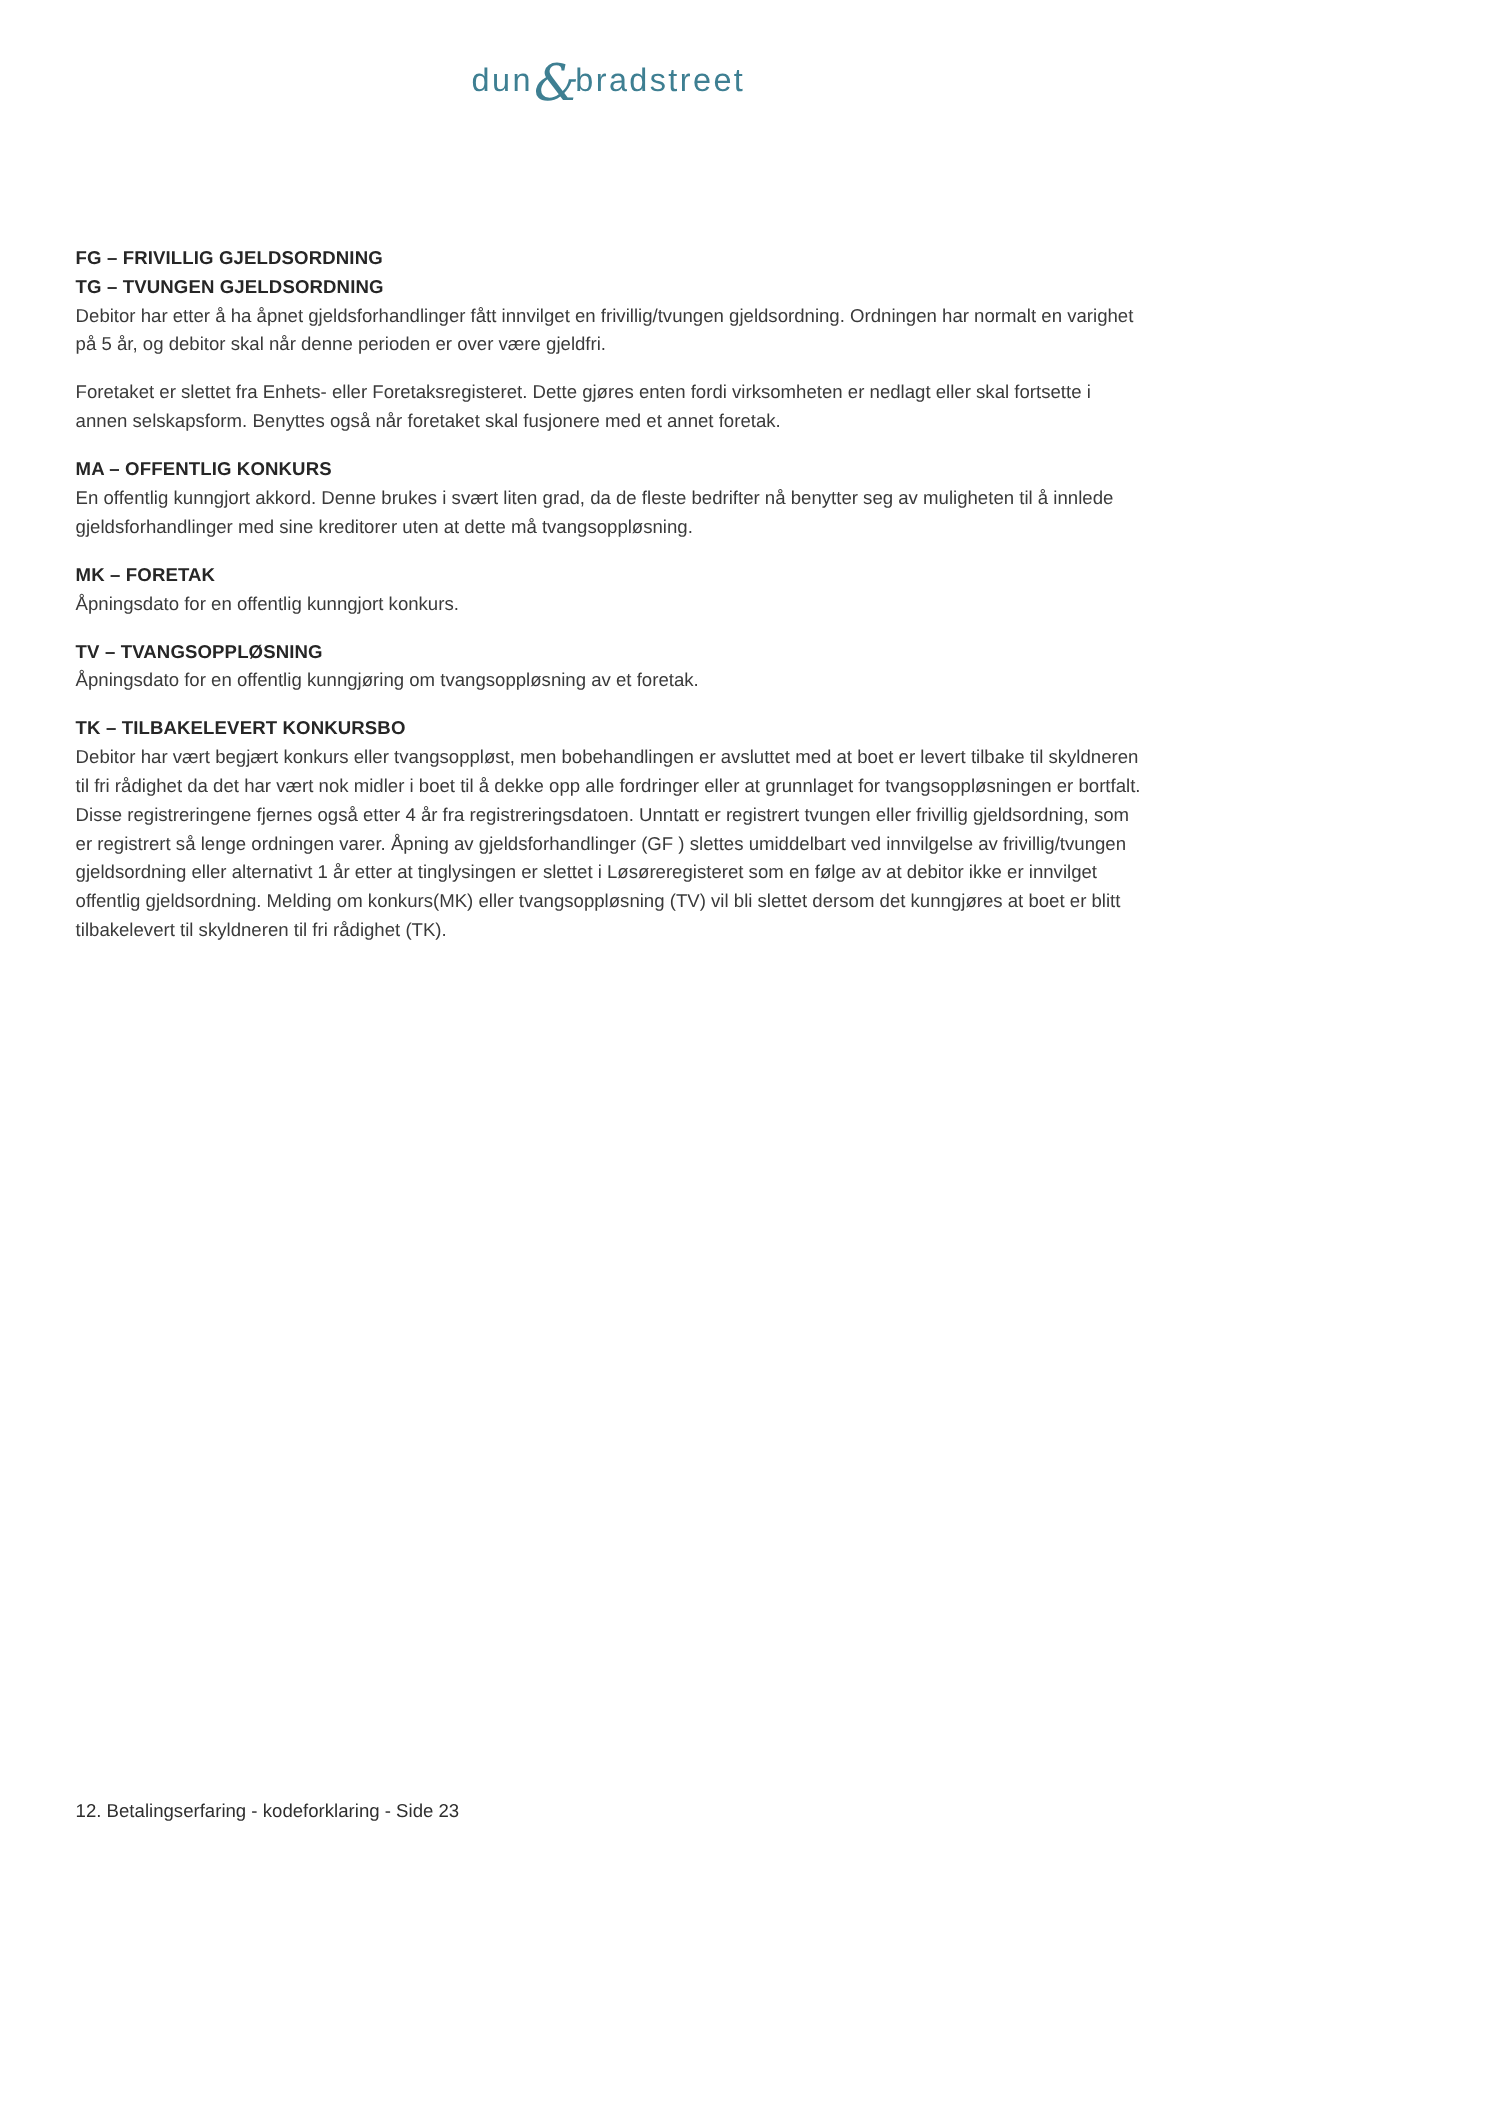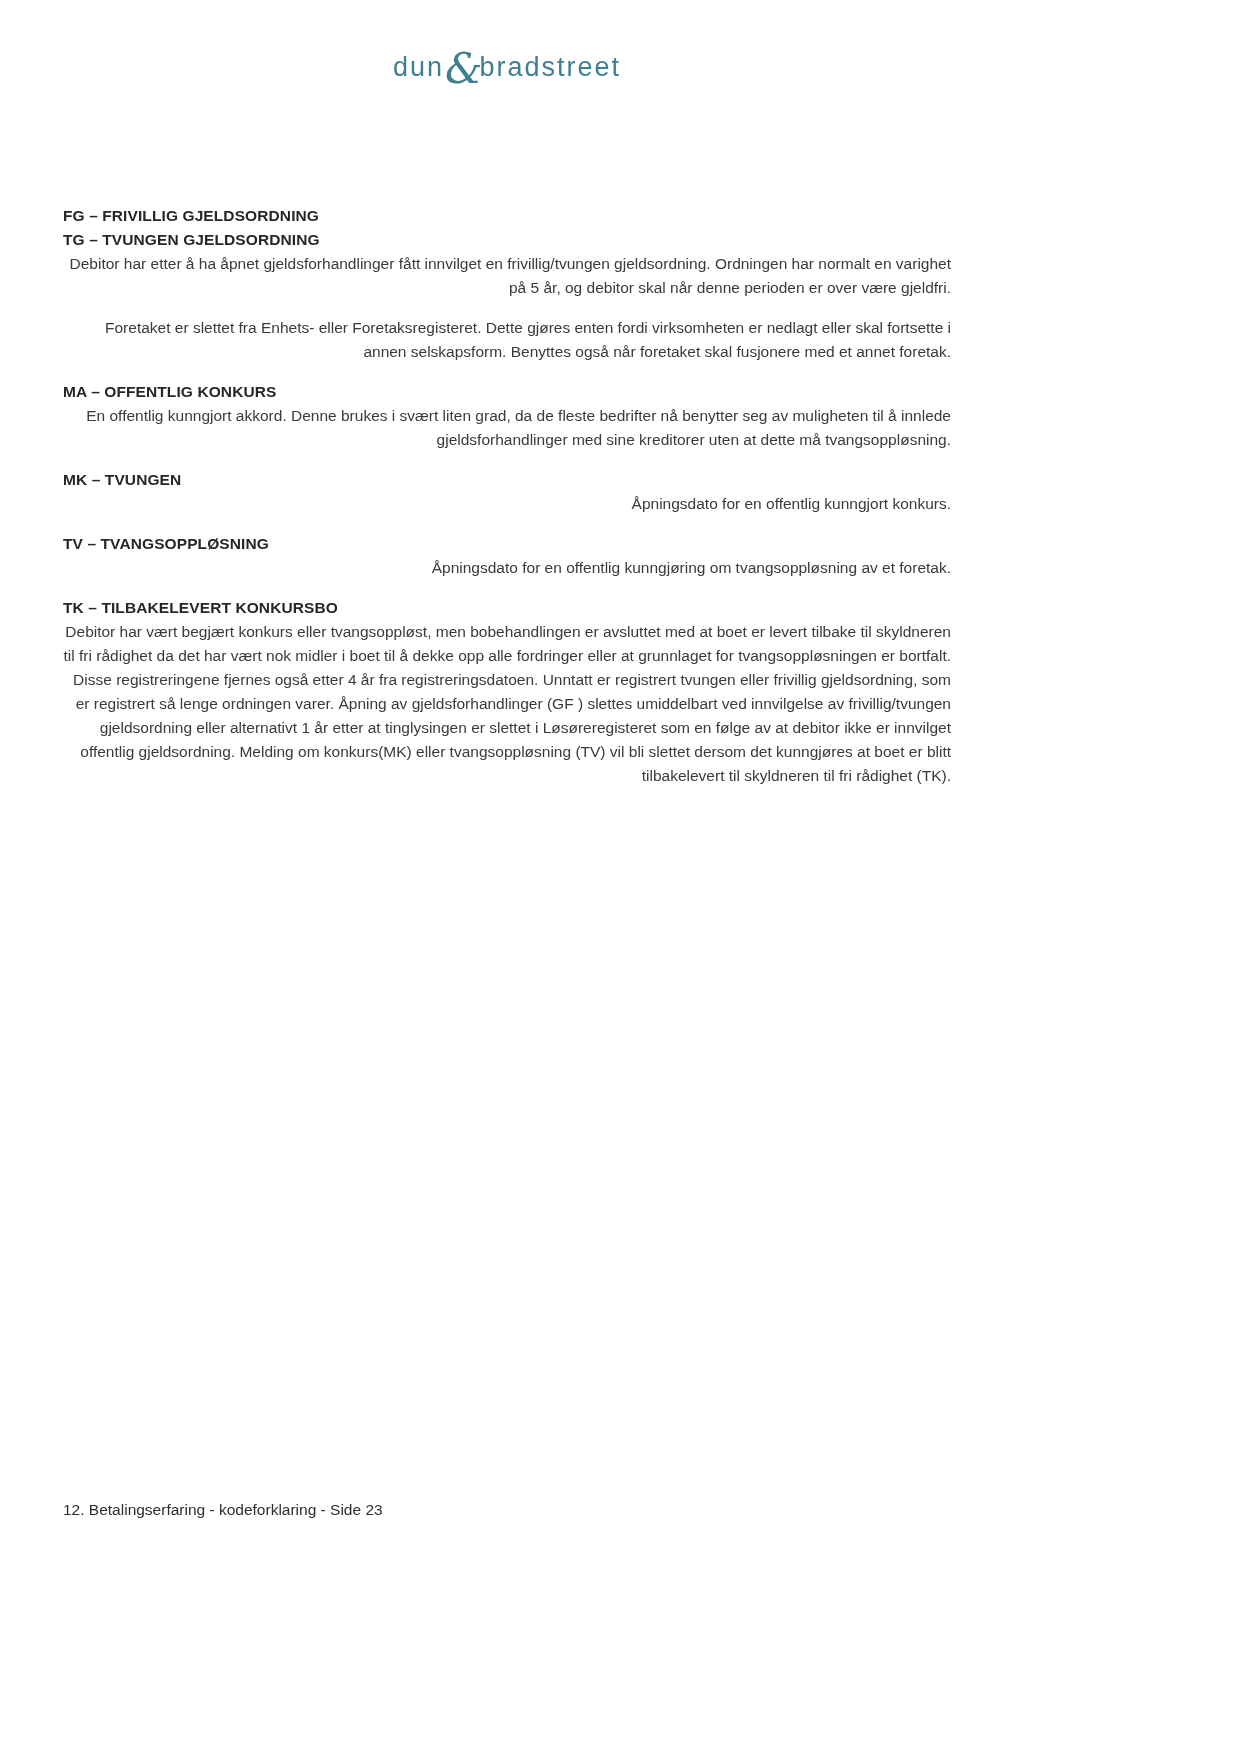--- a/index.html
+++ b/index.html
@@ -53,21 +53,20 @@
     line-height: 24px;
     color: #262626;
     letter-spacing: 0.1px;
   }
   .section p {
     margin: 0;
     font-size: 15.5px;
     font-weight: 400;
     line-height: 24px;
     color: #3a3a3a;
-    text-align: right;
   }
   .footer {
     position: absolute;
     top: 1498px;
     left: 63px;
     width: 888px;
     font-size: 15.5px;
     line-height: 24px;
     color: #2e2e2e;
   }
@@ -92,21 +91,21 @@
     <div class="section">
       <p>Foretaket er slettet fra Enhets- eller Foretaksregisteret. Dette gjøres enten fordi virksomheten er nedlagt eller skal fortsette i annen selskapsform. Benyttes også når foretaket skal fusjonere med et annet foretak.</p>
     </div>
 
     <div class="section">
       <h2>MA – OFFENTLIG KONKURS</h2>
       <p>En offentlig kunngjort akkord. Denne brukes i svært liten grad, da de fleste bedrifter nå benytter seg av muligheten til å innlede gjeldsforhandlinger med sine kreditorer uten at dette må tvangsoppløsning.</p>
     </div>
 
     <div class="section">
-      <h2>MK – TVUNGEN</h2>
+      <h2>MK – FORETAK</h2>
       <p>Åpningsdato for en offentlig kunngjort konkurs.</p>
     </div>
 
     <div class="section">
       <h2>TV – TVANGSOPPLØSNING</h2>
       <p>Åpningsdato for en offentlig kunngjøring om tvangsoppløsning av et foretak.</p>
     </div>
 
     <div class="section">
       <h2>TK – TILBAKELEVERT KONKURSBO</h2>

